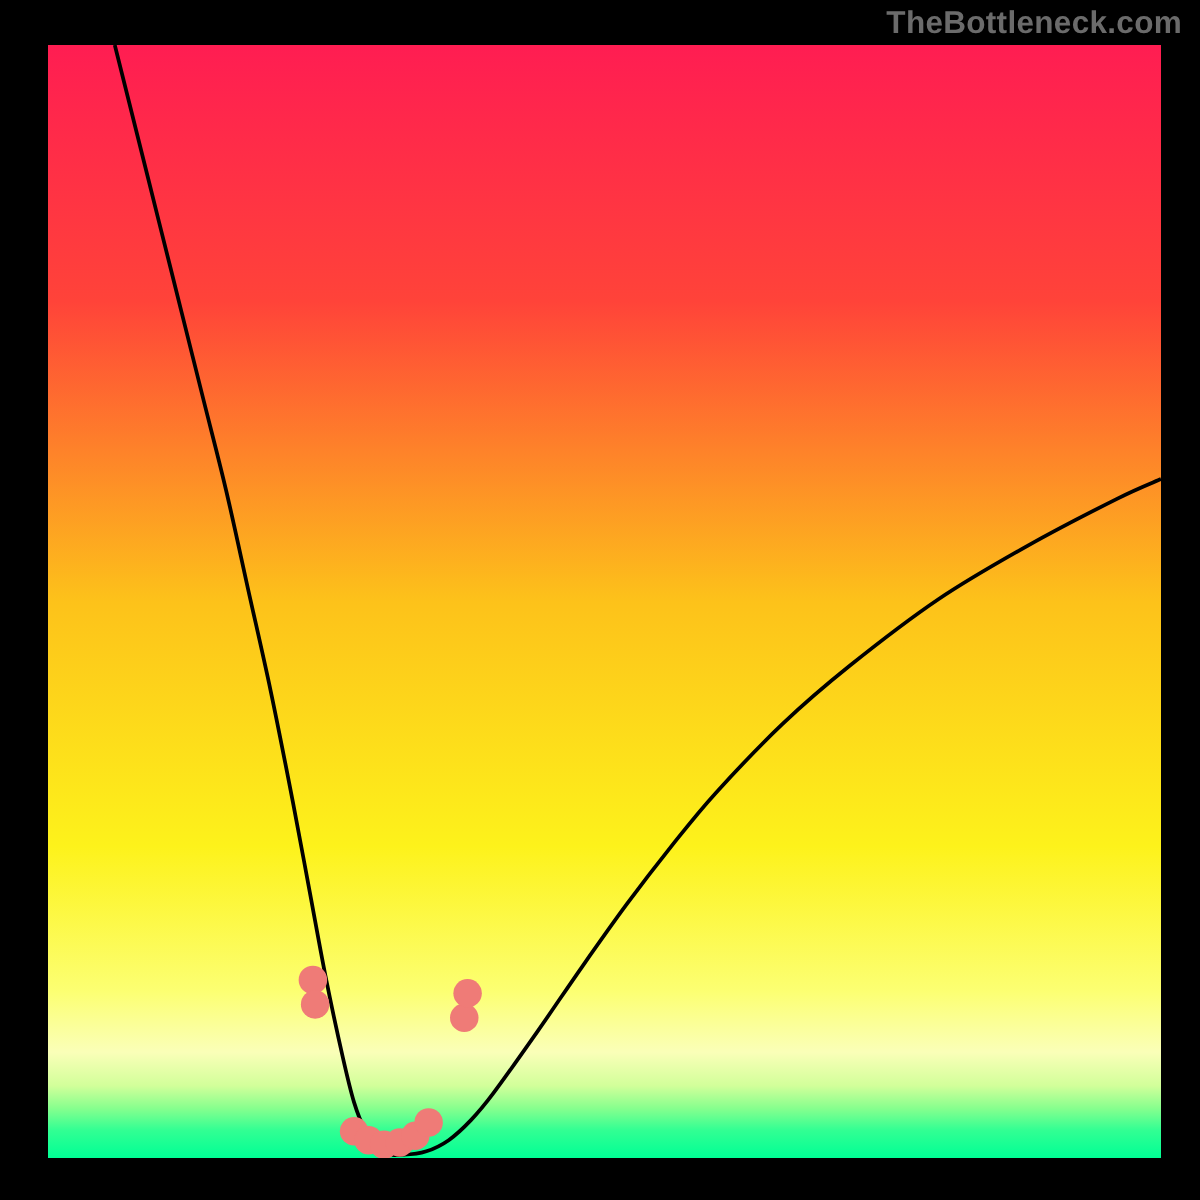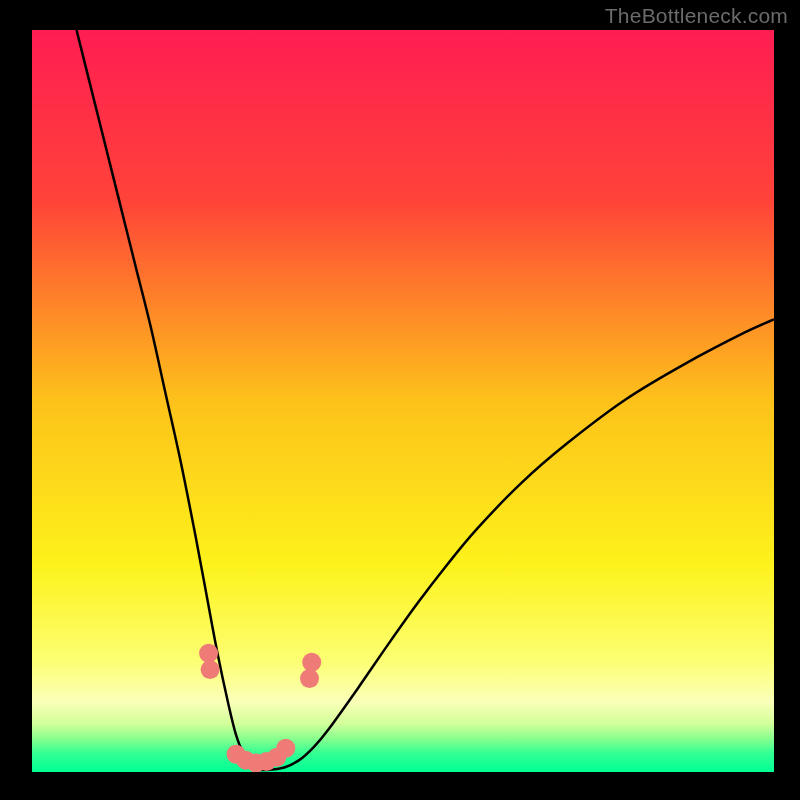--- a/index.html
+++ b/index.html
@@ -16,21 +16,21 @@
     width: 800px;
     height: 800px;
     background: #000;
   }
   .watermark {
     position: absolute;
     top: 4px;
     right: 12px;
     color: #6b6b6b;
     font-size: 21px;
-    font-weight: 400;
+    font-weight: 700;
     letter-spacing: 0.2px;
     z-index: 10;
   }
   svg.plot {
     position: absolute;
     left: 0;
     top: 0;
   }
 </style>
 </head>

